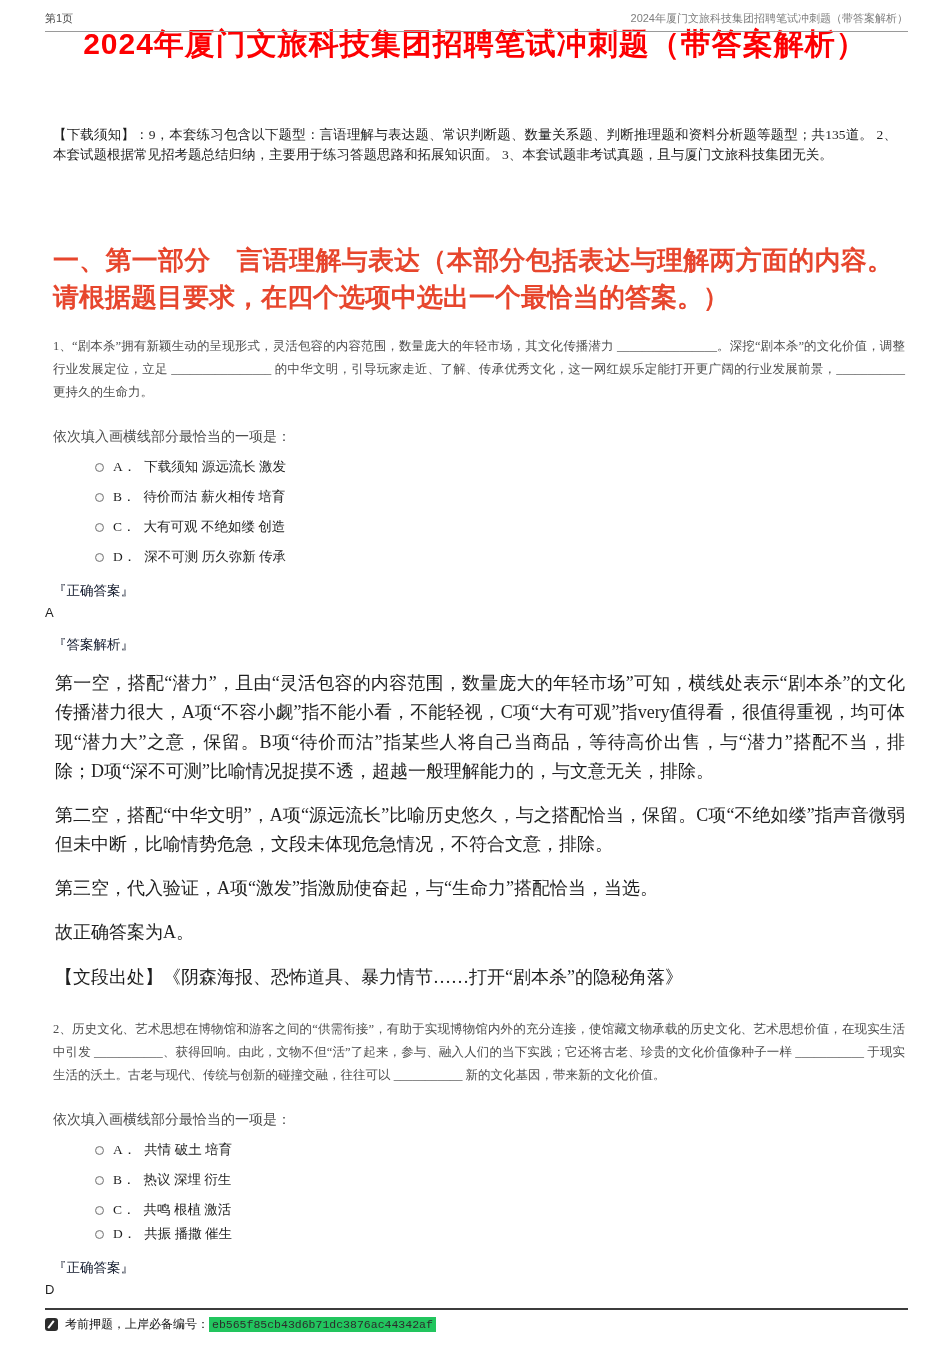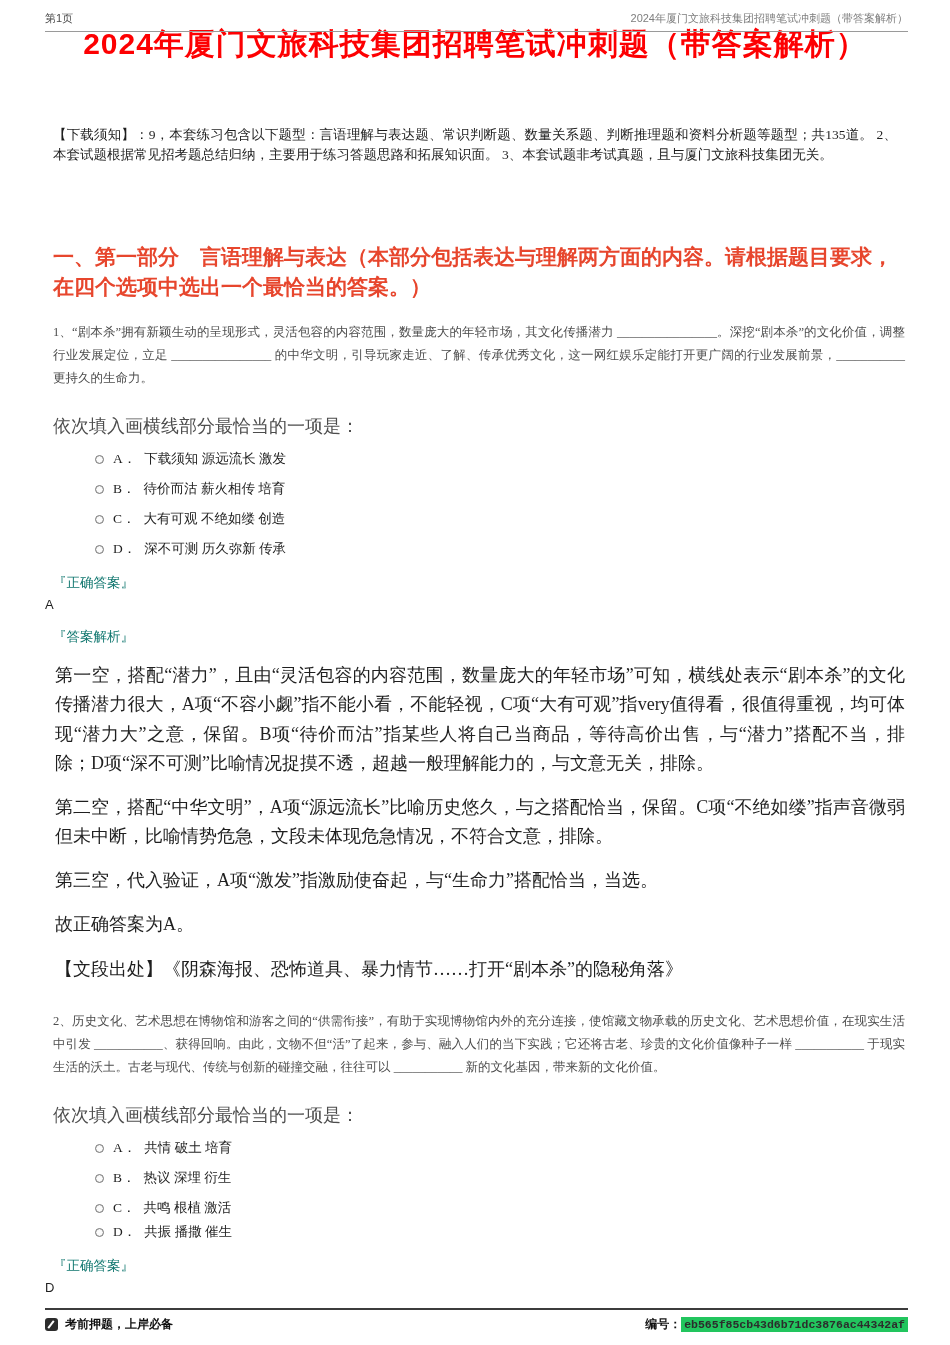--- a/index.html
+++ b/index.html
@@ -39,37 +39,37 @@
     margin:60px 8px 0 8px;
     font-size:13.5px;
     line-height:1.45;
     text-align:justify;
     color:#1d1d1d;
   }
 
   .section-heading {
     margin:78px 12px 0 8px;
     color:#e7462d;
-    font-size:21px;
+    font-size:26px;
     line-height:1.4;
     font-weight:bold;
     font-family:"Liberation Sans","DejaVu Sans",sans-serif;
     text-align:justify;
   }
 
   .stem {
     margin:20px 0 0 8px;
     font-size:12.5px;
     line-height:1.85;
     color:#4d4d4d;
     text-align:justify;
   }
   .prompt {
     margin:24px 0 0 8px;
-    font-size:18px;
+    font-size:14px;
     color:#4d4d4d;
   }
 
   .options { margin:12px 0 0 50px; }
   .option {
     display:flex; align-items:center;
     margin-top:12px;
     font-size:13.5px;
     color:#1f1f1f;
   }
@@ -81,21 +81,21 @@
     margin-right:9px;
     background:#fcfcfc;
     box-shadow:inset 0 0 1px #aaa;
     cursor:pointer;
   }
   .opt-label { margin-right:8px; }
 
   .ans-label {
     margin:16px 0 0 8px;
     font-size:13.5px;
-    color:#0f766e;
+    color:#0f172a;
   }
   .ans {
     margin:5px 0 0 0;
     font-size:13px;
     color:#1f1f1f;
     font-family:"Liberation Sans","DejaVu Sans",sans-serif;
   }
 
   .analysis {
     margin:15px 0 0 10px;
@@ -105,24 +105,23 @@
     color:#1f1f1f;
   }
   .q2 { margin-top:26px; }
   .q2 .options .option:last-child { margin-top:6px; }
 
   
   .page-footer {
     position:absolute; left:45px; right:42px; bottom:12px;
     border-top:2px solid #3c3c3c;
     padding-top:6px;
-    display:flex; justify-content:space-between; align-items:center;
+    display:flex; justify-content:flex-start; align-items:center;
     font-size:12px; color:#111;
     font-family:"Liberation Sans","DejaVu Sans",sans-serif;
-    font-weight:bold;
   }
   .footer-left { display:flex; align-items:center; }
   .footer-icon {
     display:inline-block; position:relative;
     width:13px; height:13px;
     background:#2c2c2c; border-radius:3px;
     margin-right:7px;
   }
   .footer-icon::after {
     content:""; position:absolute;

